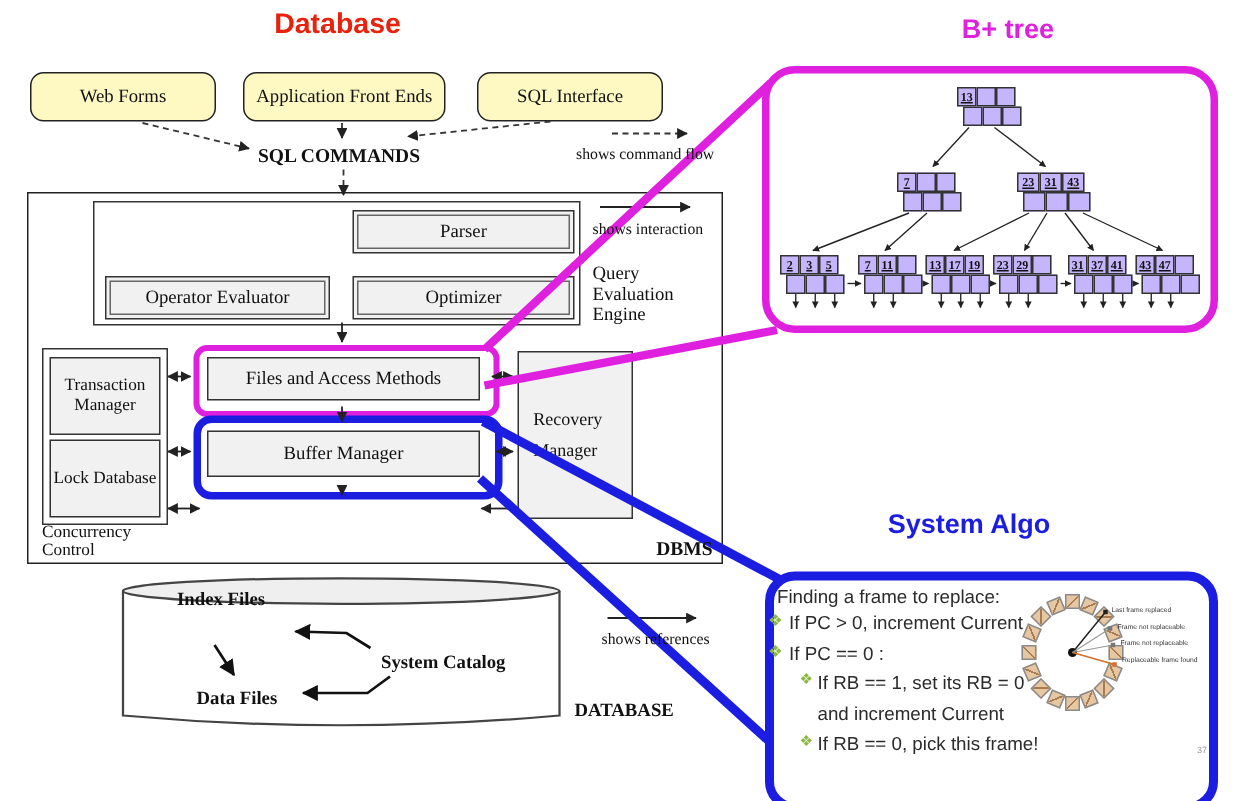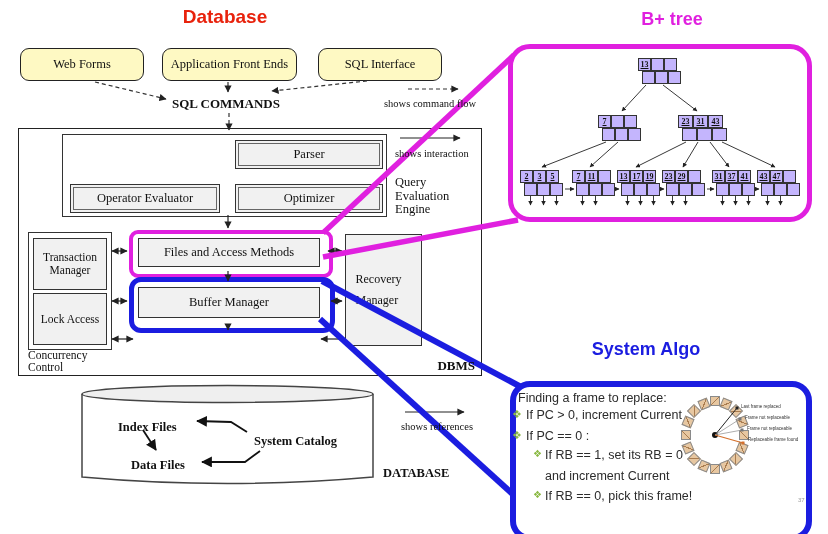--- a/index.html
+++ b/index.html
@@ -82,21 +82,21 @@
     <div>Query</div>
     <div>Evaluation</div>
     <div>Engine</div>
   </div>
 
   <div class="abs" style="left:28px;top:232px;width:82px;height:116px;border:1px solid #333;z-index:3;"></div>
   <div class="dbx" style="left:33px;top:238px;width:72px;height:50px;font-size:11.5px;line-height:13px;">
     <span>Transaction Manager</span>
     </div>
   <div class="dbx" style="left:33px;top:293px;width:72px;height:50px;font-size:11.5px;line-height:13px;">
-    <span>Lock Access</span>
+    <span>Lock Database</span>
     </div>
   <div class="abs" style="left:28px;top:349px;width:72px;font-size:11.5px;line-height:12px;z-index:6;">Concurrency Control</div>
 
   <div class="abs" style="left:129px;top:230px;width:196px;height:40px;border:4px solid #e020df;border-radius:9px;z-index:4;"></div>
   <div class="dbx" style="left:138px;top:238px;width:180px;height:27px;">
     <span>Files and Access Methods</span>
     </div>
 
   <div class="abs" style="left:129px;top:277px;width:196px;height:46px;border:5px solid #1b1de0;border-radius:12px;z-index:4;"></div>
   <div class="dbx" style="left:138px;top:287px;width:180px;height:29px;">
@@ -105,21 +105,21 @@
 
 
   <div class="dbx" style="left:345px;top:234px;width:75px;height:110px;font-size:12px;line-height:21px;">
     <span style="display:block;width:56px;text-align:left;">Recovery Manager</span>
     </div>
 
   <div class="blbl" style="left:420px;top:358px;width:55px;text-align:right;font-size:13px;">DBMS</div>
 
   <div class="lbl" style="left:401px;top:421px;">shows references</div>
 
-  <div class="blbl" style="left:118px;top:420px;font-size:12.5px;text-align:center;">Index Files</div>
+  <div class="blbl" style="left:118px;top:392px;font-size:12.5px;text-align:center;">Index Files</div>
   <div class="blbl" style="left:254px;top:434px;font-size:12.5px;">System Catalog</div>
   <div class="blbl" style="left:131px;top:458px;font-size:12.5px;">Data Files</div>
   <div class="blbl" style="left:383px;top:466px;font-size:12.5px;">DATABASE</div>
 
   <svg id="baseSvg" width="828" height="534">
     <defs>
       <marker id="ah" markerWidth="7" markerHeight="7" refX="5.5" refY="3" orient="auto-start-reverse">
         <path d="M0,0 L6,3 L0,6 z" fill="#222"></path>
       </marker>
       <marker id="ahb" markerWidth="7" markerHeight="7" refX="5.5" refY="3" orient="auto-start-reverse">

